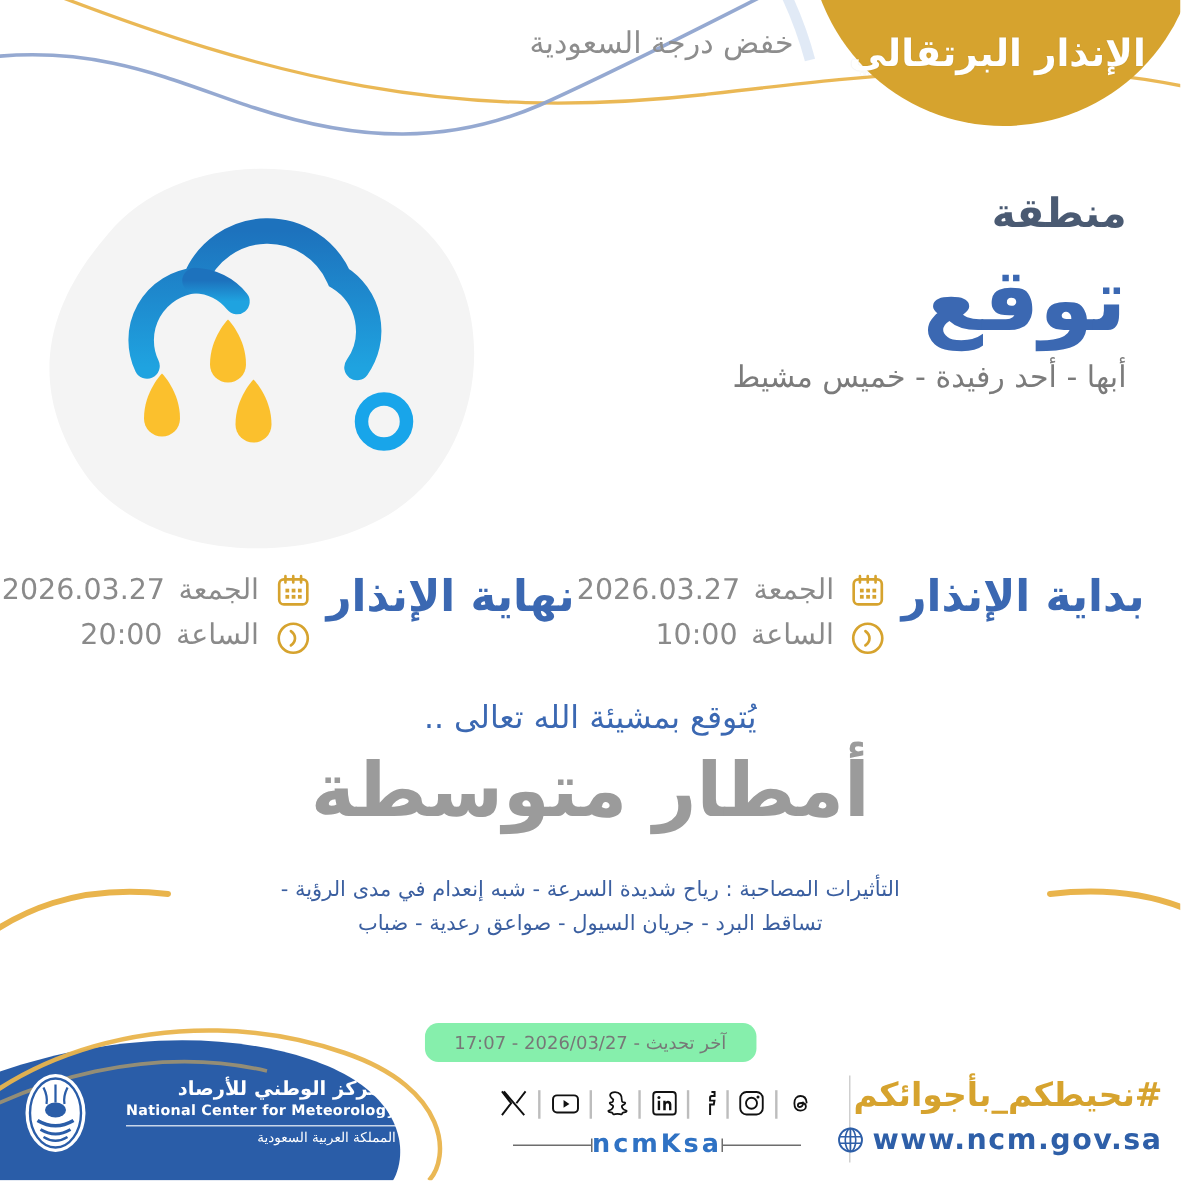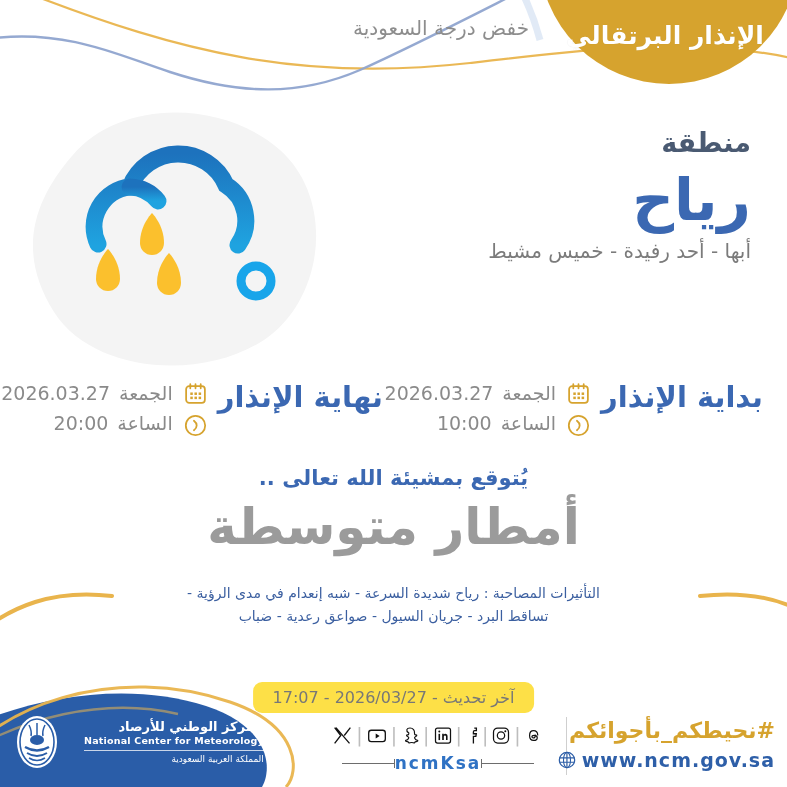--- a/index.html
+++ b/index.html
@@ -56,34 +56,34 @@
     padding-top:6px;
   }
   .ticons{display:flex;flex-direction:column;align-items:center;gap:7px;margin:0 10px;padding-top:7px;}
   .ticons svg{display:block;}
   .tvals{display:flex;flex-direction:column;gap:8px;padding-top:8px;}
   .trow{color:#8a8a8a;font-size:19px;white-space:nowrap;display:flex;gap:9px;justify-content:flex-start;}
   .trow .v{direction:ltr;unicode-bidi:embed;}
 
   
   .fc{position:absolute;top:466px;left:0;right:0;text-align:center;z-index:5;}
-  .fc-sub{color:#3B68B2;font-size:21px;font-weight:bold;}
+  .fc-sub{color:#3B68B2;font-size:21px;font-weight:normal;}
   .fc-main{color:#9b9b9b;font-size:50px;font-weight:bold;margin-top:8px;letter-spacing:-1px;}
 
   
   .impacts{
     position:absolute;top:582px;left:0;right:0;text-align:center;z-index:5;
     color:#3B5FA0;font-size:14px;line-height:1.62;
   }
 
   
   .chip{
     position:absolute;top:682px;left:50%;transform:translateX(-50%);
-    background:#fde047;border-radius:9px;padding:6px 20px;
-    color:#777;font-size:16px;white-space:nowrap;z-index:5;
+    background:#86efac;border-radius:9px;padding:6px 20px;
+    color:#777;font-size:12px;white-space:nowrap;z-index:5;
   }
 
   
   .footer{position:absolute;left:0;right:0;bottom:0;height:86px;z-index:5;}
   .brand{
     position:absolute;left:14px;bottom:16px;display:flex;align-items:center;gap:24px;
     direction:rtl;
   }
   .brand-text{text-align:right;color:#ffffff;line-height:1.25;}
   .brand-ar{font-size:13px;font-weight:bold;}
@@ -149,21 +149,21 @@
       <path d="M106,83 a38,38 0 0 1 28,14" fill="none" stroke="url(#cg)" stroke-width="17" stroke-linecap="round"></path>
       <path d="M124,113 c0,-18 12,-30 12,-30 s12,12 12,30 a12,12 0 0 1 -24,0 Z" fill="#FBC02D" transform="translate(-8,26)"></path>
       <path d="M124,113 c0,-18 12,-30 12,-30 s12,12 12,30 a12,12 0 0 1 -24,0 Z" fill="#FBC02D" transform="translate(-52,62)"></path>
       <path d="M124,113 c0,-18 12,-30 12,-30 s12,12 12,30 a12,12 0 0 1 -24,0 Z" fill="#FBC02D" transform="translate(9,66)"></path>
       <circle cx="232" cy="177" r="15" fill="none" stroke="#18A5EA" stroke-width="9"></circle>
     </svg>
   </div>
 
   <div class="region">
     <div class="region-label">منطقة</div>
-    <div class="region-name">رياح</div>
+    <div class="region-name">توقع</div>
     <div class="region-cities">أبها - أحد رفيدة - خميس مشيط</div>
   </div>
 
   <div class="times">
 
     <div class="tblock start">
       <div class="tblock-title">بداية الإنذار</div>
       <div class="ticons">
         <svg width="25" height="25" viewBox="0 0 24 24">
           <rect x="3" y="5" width="18" height="16" rx="3" fill="none" stroke="#D6A32E" stroke-width="1.7"></rect>

